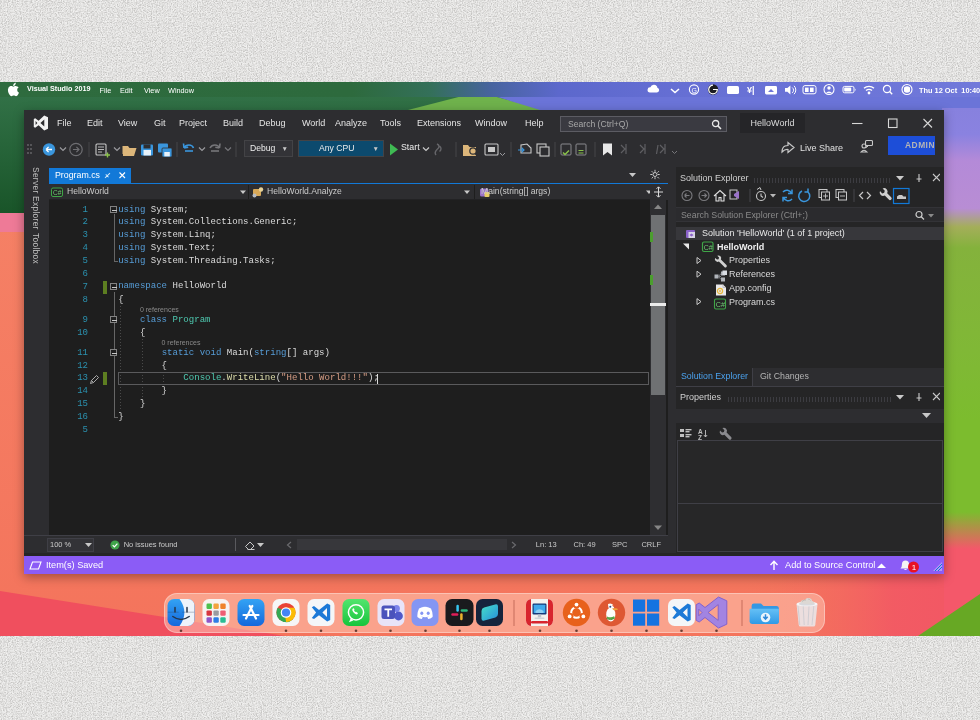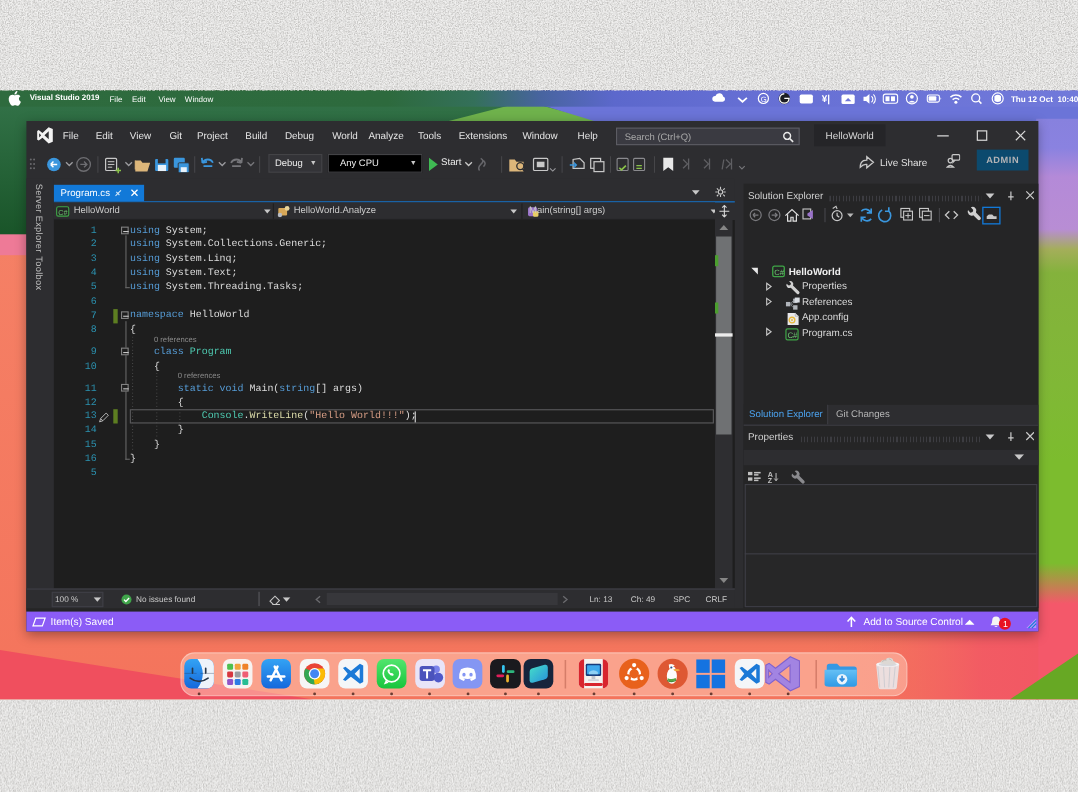--- a/index.html
+++ b/index.html
@@ -447,34 +447,34 @@
  <path d="M579 6.5 h9 v12 l-4.5 -3.5 l-4.5 3.5 z" fill="#e8e8e8"></path>
  <g stroke="#5f5f63" fill="none" stroke-width="1.2">
   <path d="M597 8 l4 4 l-4 4 m5 -9 v10"></path>
   <path d="M616 8 l4 4 l-4 4 m5 -9 v10" transform="translate(0,0)"></path>
   <path d="M634 8 l-1.5 9 m3.5 -9 l4 4 l-4 4 m5 -9 v10"></path>
  </g>
  <path d="M648 14 l2.5 2.5 l2.5 -2.5" fill="none" stroke="#76767a" stroke-width="1"></path>
 </svg>
 
 <div class="ab" style="left:220px;top:30px;width:49px;height:17px;background:#333337;border:1px solid #434346;color:#ededed;font-size:8.6px;line-height:15px;padding-left:5px">Debug<span class="ab" style="right:4px;top:0;color:#c8c8c8;font-size:6.5px">▼</span></div>
-<div class="ab" style="left:274px;top:30px;width:86px;height:17px;background:#000000;border:1px solid #434346;color:#ededed;font-size:8.6px;line-height:15px;padding-left:10px">Any CPU<span class="ab" style="right:4px;top:0;color:#c8c8c8;font-size:6.5px">▼</span></div>
+<div class="ab" style="left:274px;top:30px;width:86px;height:17px;background:#0c4a6e;border:1px solid #434346;color:#ededed;font-size:8.6px;line-height:15px;padding-left:20px">Any CPU<span class="ab" style="right:4px;top:0;color:#c8c8c8;font-size:6.5px">▼</span></div>
 <span class="ab" style="left:377px;top:32px;color:#ededed;font-size:8.8px">Start</span>
 
 <svg class="ab" style="left:757px;top:31px" width="15" height="14" viewBox="0 0 15 14">
       <path d="M4 5 q-3 1.5 -3 6 q3 -3 6 -2.5 v3 l6 -5 l-6 -5 v3 q-2 0 -3 0.5 z" fill="none" stroke="#c8c8c8" stroke-width="1.2"></path>
     </svg>
 <span class="ab" style="left:776px;top:33px;color:#e0e0e0;font-size:9px">Live Share</span>
 <svg class="ab" style="left:836px;top:29px" width="13" height="15" viewBox="0 0 13 15">
       <circle cx="4" cy="7" r="2" fill="none" stroke="#c8c8c8" stroke-width="1.1"></circle>
       <path d="M1 13 q3 -3.5 6 0 z" fill="none" stroke="#c8c8c8" stroke-width="1.1"></path>
       <rect x="5.5" y="1.5" width="7" height="5" rx="1" fill="none" stroke="#c8c8c8" stroke-width="1.1"></rect>
       <path d="M7 6.5 l-0.5 2 l2 -2" fill="none" stroke="#c8c8c8" stroke-width="1"></path>
     </svg>
-<div class="ab" style="left:864px;top:26px;width:47px;height:19px;background:#0c4a6e;color:#b4b4b6;font-size:8.4px;font-weight:bold;text-align:center;line-height:19px;letter-spacing:0.5px">ADMIN</div>
+<div class="ab" style="left:864px;top:26px;width:47px;height:19px;background:#1d4ed8;color:#b4b4b6;font-size:8.4px;font-weight:bold;text-align:right;line-height:19px;letter-spacing:0.5px">ADMIN</div>
 
 <div class="ab" style="left:0;top:52px;width:25px;height:391px;background:#2d2d30"></div>
 <div class="ab" style="left:7px;top:57px;writing-mode:vertical-rl;font-size:8.4px;color:#c0c0c0;letter-spacing:0.3px">Server Explorer</div>
 <div class="ab" style="left:7px;top:123px;writing-mode:vertical-rl;font-size:8.4px;color:#c0c0c0;letter-spacing:0.3px">Toolbox</div>
 
 <div class="ab" style="left:25px;top:52px;width:619px;height:21px;background:#2d2d30"></div>
 <div class="ab" style="left:25px;top:57.5px;width:82px;height:15.5px;background:#1279d8;color:#fff;font-size:8.8px;line-height:15px;padding-left:6px">Program.cs
  <svg class="ab" style="left:55px;top:3.5px" width="24" height="9" viewBox="0 0 24 9">
   <path d="M3.5 1 v4 m-2 0 h4 m-2 0 v3" stroke="#cfe6f8" stroke-width="1" fill="none" transform="rotate(45 3.5 4.5)"></path>
   <path d="M15.5 1.5 l5.5 5.5 m0 -5.5 l-5.5 5.5" stroke="#fff" stroke-width="1.1"></path>
@@ -674,21 +674,37 @@
           <rect x="162.5" y="6" width="8" height="8" fill="#252526"></rect>
           <path d="M164 10 h5" stroke-width="0.9"></path>
         </g>
   <path d="M178 3 v13" stroke="#47474b" stroke-width="1"></path>
   <path d="M187 6 l-3.5 3.5 l3.5 3.5 m4 -7 l3.5 3.5 l-3.5 3.5" stroke="#c8c8c8" fill="none" stroke-width="1.2"></path>
   <path d="M204 5 a3.5 3.5 0 0 0 4.8 4.6 l4 4 a1.6 1.6 0 0 0 2.4 -2.4 l-4 -4 a3.5 3.5 0 0 0 -4.6 -4.8 l2.2 2.4 -0.6 2 -2 0.6 z" fill="#d0d0d0"></path>
   <rect x="217.5" y="2.5" width="15.5" height="15" fill="none" stroke="#1279d8" stroke-width="1.2"></rect>
   <path d="M221 10.5 h9 v2.5 h-9 z M221 10.5 l2 -1.5 h3 l1.5 1.5" fill="#c8c8c8"></path>
  </svg>
 
-
+ <div class="ab" style="left:0;top:40px;width:268px;height:15px;background:#2b2b2e;border-top:1px solid #333337;border-bottom:1px solid #333337">
+  <span class="ab" style="left:5px;top:1.5px;font-size:8.8px;color:#8a8a8a">Search Solution Explorer (Ctrl+;)</span>
+  <svg class="ab" style="left:238px;top:2px" width="22" height="11">
+          <circle cx="5" cy="4.5" r="3" fill="none" stroke="#cacaca" stroke-width="1.2"></circle>
+          <path d="M7 6.5 l3 3" stroke="#cacaca" stroke-width="1.3"></path>
+          <path d="M14 4 l3 3.5 l3 -3.5" fill="#8a8a8a"></path>
+        </svg>
+ </div>
+
+ <div class="ab" style="left:0;top:59.5px;width:268px;height:13.7px;background:#37373b">
+  <svg class="ab" style="left:9px;top:2px" width="11" height="10">
+          <rect x="1" y="1" width="9" height="8" rx="1" fill="#8a62c9"></rect>
+          <rect x="3.5" y="3" width="6.5" height="6" fill="#d8d4e8"></rect>
+          <path d="M4.5 6 l2 -1.5 l2 1.5 l-2 1.5 z" fill="#8a62c9"></path>
+        </svg>
+  <span class="ab" style="left:26px;top:1.5px;font-size:9px;color:#e8e8e8">Solution 'HelloWorld' (1 of 1 project)</span>
+ </div>
 
  <svg class="ab" style="left:0;top:73.2px" width="268" height="70">
   <path d="M7 3.5 l6 0 l0 6 z" fill="#e8e8e8"></path>
   <rect x="26.5" y="2" width="10.5" height="9.5" rx="1.5" fill="#252526" stroke="#3fa647" stroke-width="1.2"></rect>
   <text x="27.8" y="9.8" font-size="7" fill="#6fc774" font-family="Liberation Sans">C#</text>
   <g fill="none" stroke="#cacaca" stroke-width="1">
           <path d="M21 17.5 l4 3 l-4 3 z"></path>
           <path d="M21 31.2 l4 3 l-4 3 z"></path>
           <path d="M21 58.6 l4 3 l-4 3 z"></path>
         </g>

